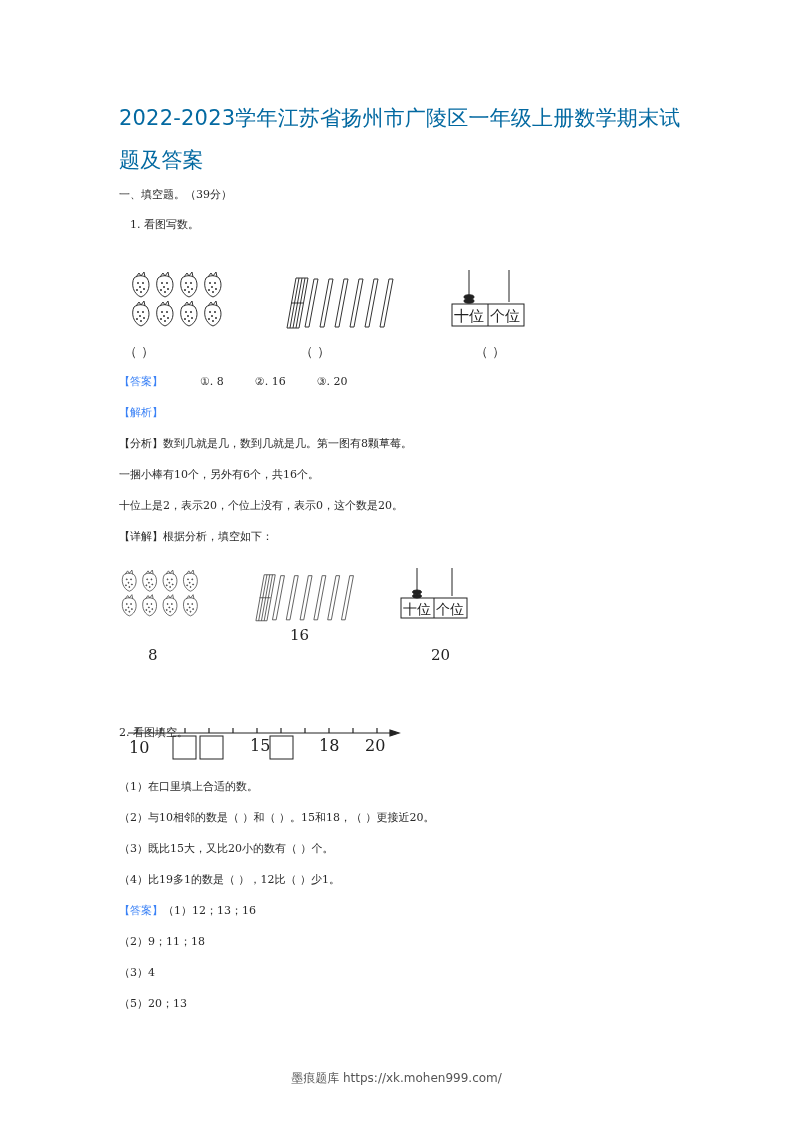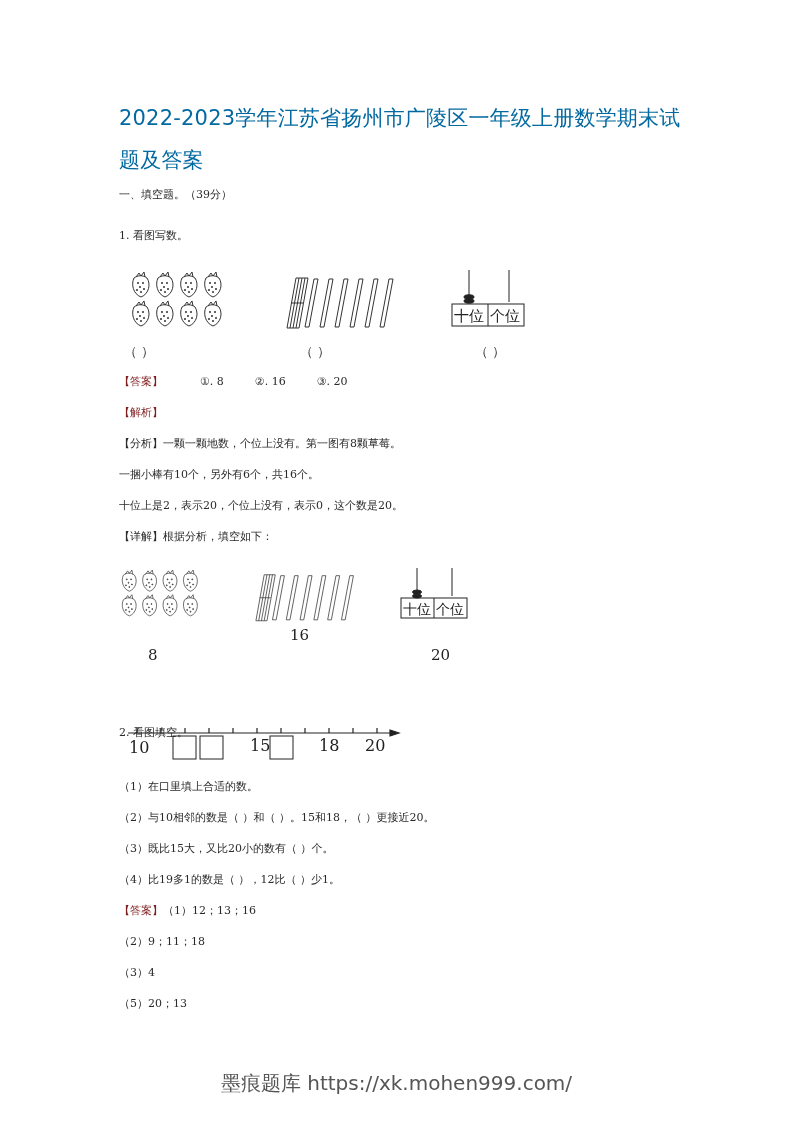--- a/index.html
+++ b/index.html
@@ -1,35 +1,35 @@
 <!DOCTYPE html>
 <html><head>
 <meta charset="utf-8">
 <style>
   html,body{margin:0;padding:0;background:#fff;}
   body{width:793px;height:1122px;position:relative;overflow:hidden;font-family:"DejaVu Serif","Liberation Serif",serif;color:#222;}
   .abs{position:absolute;}
   .title{left:119px;font-size:21px;font-family:"DejaVu Sans","Liberation Sans",sans-serif;color:#0369a1;letter-spacing:0.2px;}
   .line{left:119px;font-size:11px;color:#2a2a2a;white-space:nowrap;}
-  .blue{color:#7f1d1d;}
+  .blue{color:#3b82f6;}
   .paren{font-size:13px;color:#333;}
   svg{overflow:visible;}
-  .footer{left:0;width:793px;text-align:center;top:1070px;font-family:"DejaVu Sans","Liberation Sans",sans-serif;font-size:20px;color:#555;}
+  .footer{left:0;width:793px;text-align:center;top:1070px;font-family:"DejaVu Sans","Liberation Sans",sans-serif;font-size:12px;color:#555;}
   .ans-num{font-size:15px;color:#222;}
 </style>
 </head>
 <body>
 
 <div>
 
   <div class="abs title" style="top:104px;">2022-2023学年江苏省扬州市广陵区一年级上册数学期末试</div>
   <div class="abs title" style="top:146px;">题及答案</div>
 
   <div class="abs line" style="top:187px;">一、填空题。（39分）</div>
-  <div class="abs line" style="top:228px;">1. 看图写数。</div>
+  <div class="abs line" style="top:217px;margin-left:11px;">1. 看图写数。</div>
 
   <svg class="abs" style="left:130px;top:272px;" width="110" height="60">
     <g fill="none" stroke="#333" stroke-width="1">
       <g id="sb">
         <path d="M4,6 C1,12 3,22 11,25 C19,22 21,12 17,6 C13,3 8,3 4,6 Z"></path>
         <path d="M6,5 L9,1 L11,4 L14,0 L15,5"></path>
         <circle cx="8" cy="11" r="0.6" fill="#333"></circle>
           <circle cx="13" cy="11" r="0.6" fill="#333"></circle>
         <circle cx="10" cy="15" r="0.6" fill="#333"></circle>
           <circle cx="7" cy="18" r="0.6" fill="#333"></circle>
@@ -80,21 +80,21 @@
   <div class="abs line" style="top:374px;">
     <span class="blue">【答案】</span>
     <span style="display:inline-block;width:30px;"></span>
     <span>①. 8</span>
     <span style="display:inline-block;width:24px;"></span>
     <span>②. 16</span>
     <span style="display:inline-block;width:24px;"></span>
     <span>③. 20</span>
   </div>
   <div class="abs line blue" style="top:405px;">【解析】</div>
-  <div class="abs line" style="top:436px;">【分析】一颗一颗地数，个位上没有。第一图有8颗草莓。</div>
+  <div class="abs line" style="top:436px;">【分析】数到几就是几，数到几就是几。第一图有8颗草莓。</div>
   <div class="abs line" style="top:467px;">一捆小棒有10个，另外有6个，共16个。</div>
   <div class="abs line" style="top:498px;">十位上是2，表示20，个位上没有，表示0，这个数是20。</div>
   <div class="abs line" style="top:529px;">【详解】根据分析，填空如下：</div>
 
   <svg class="abs" style="left:120px;top:570px;" width="90" height="52">
     <g fill="none" stroke="#444" stroke-width="0.9" transform="scale(0.85)">
       <use href="#sb"></use>
         <use href="#sb" x="24"></use>
         <use href="#sb" x="48"></use>
         <use href="#sb" x="72"></use>

